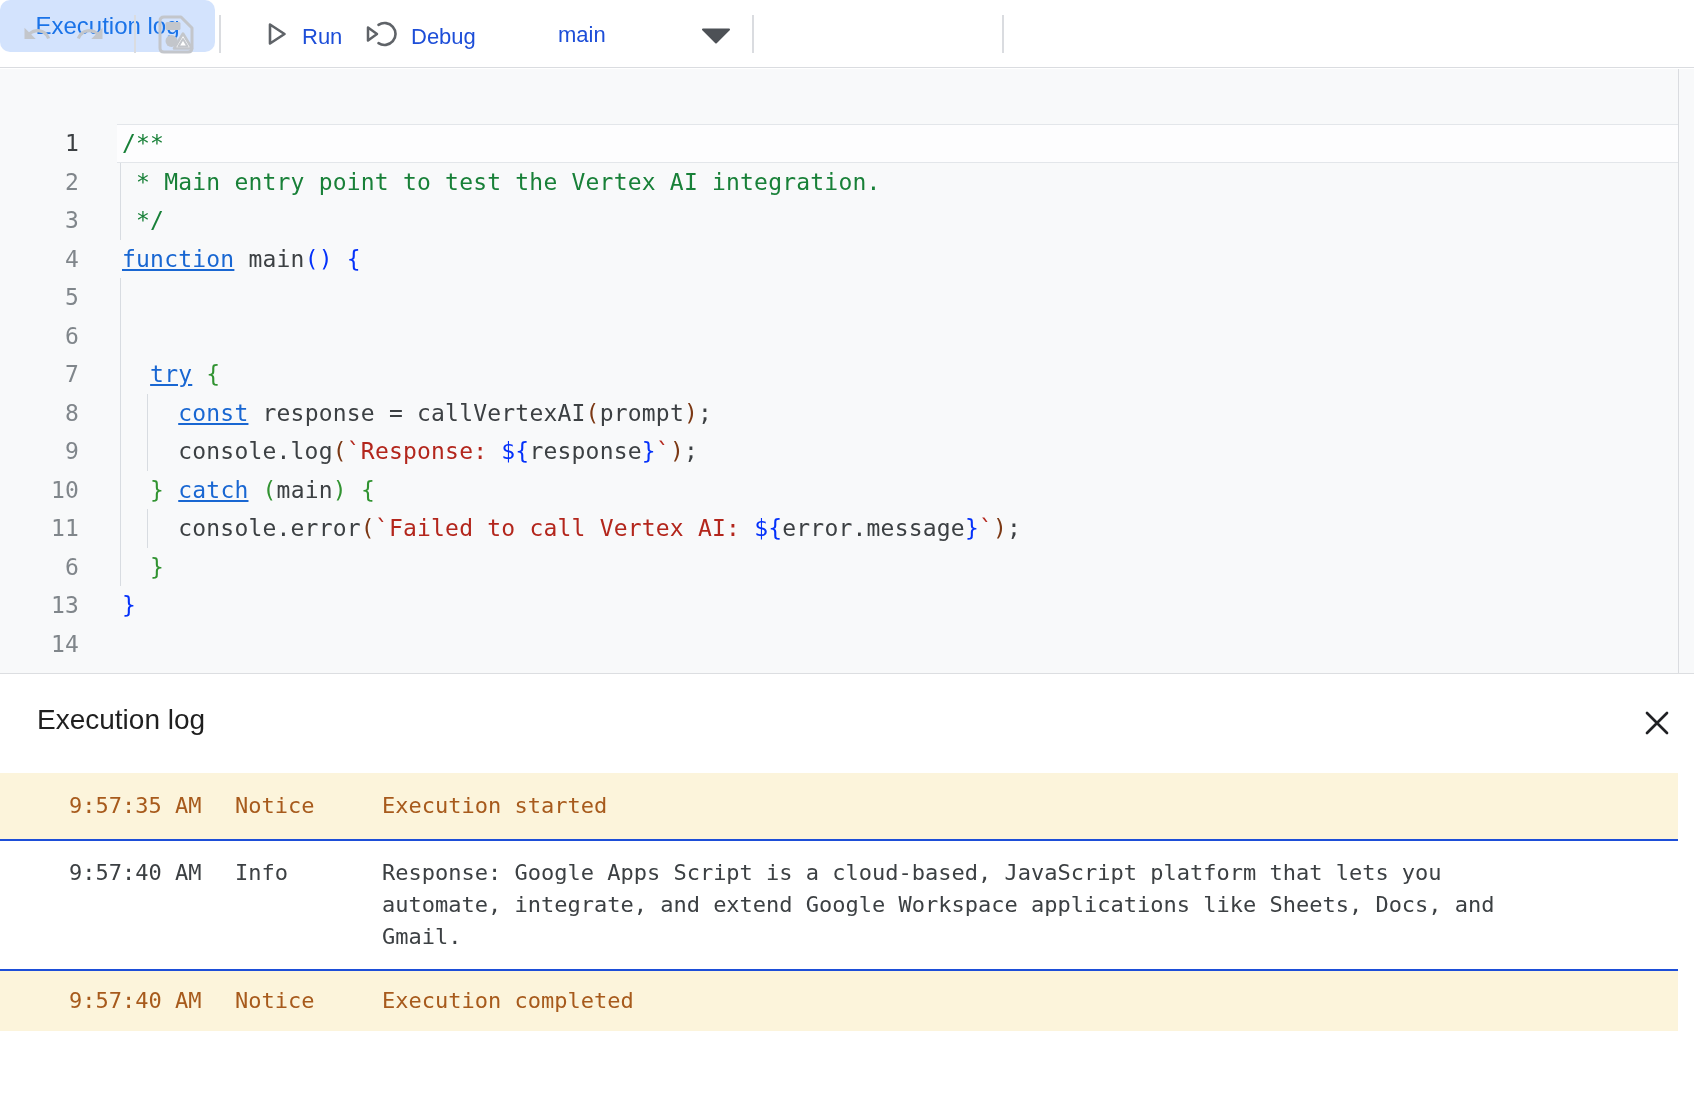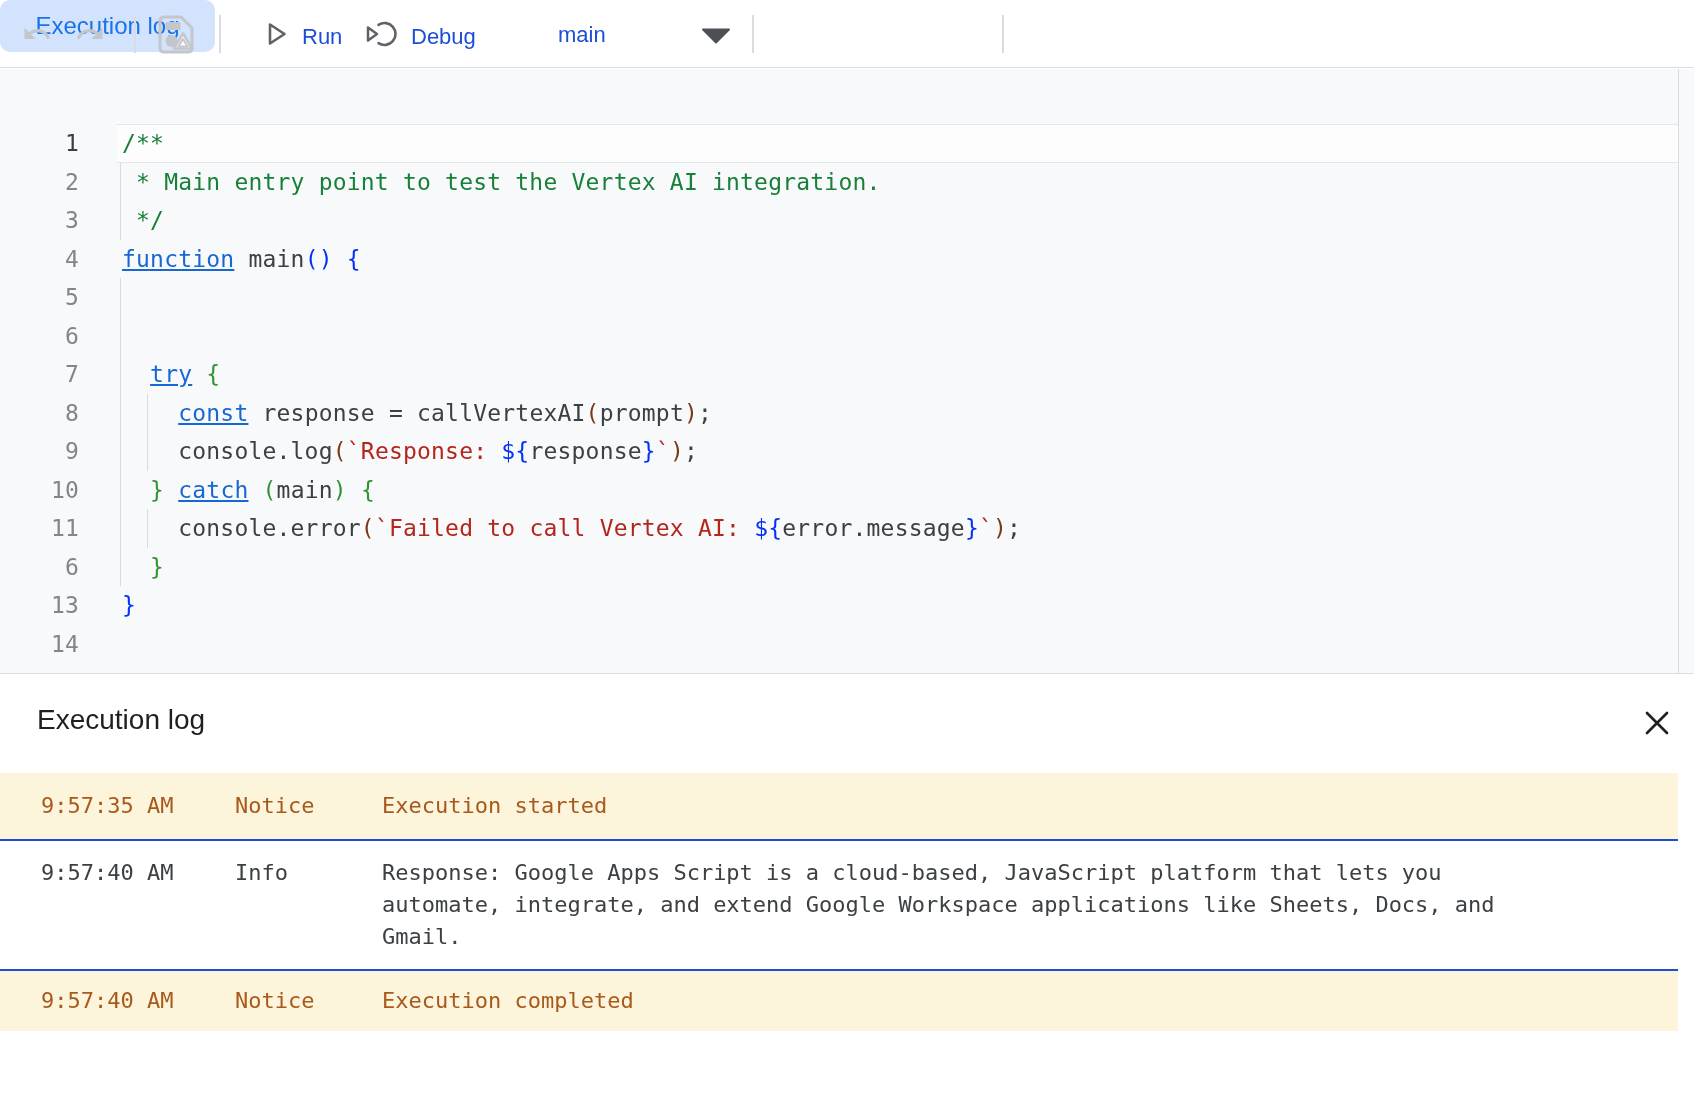--- a/index.html
+++ b/index.html
@@ -57,21 +57,21 @@
   #log-rows { position:absolute; left:0; top:98px; width:1678px; }
   .log-row { display:flex; align-items:flex-start;
              font-family:"DejaVu Sans Mono","Liberation Mono",monospace;
              font-size:22px; line-height:32px; }
   .log-row:nth-child(1) { padding:17px 0; }
   .log-row:nth-child(2) { padding:16px 0; }
   .log-row:nth-child(3) { padding:14px 0; }
   .log-row + .log-row { border-top:2px solid #1d4ed8; }
   .log-row.notice { background:#fcf4db; color:#a75a1c; }
   .log-row.info   { background:#ffffff; color:#3c4043; }
-  .c-time { padding-left:41px; width:235px; flex:none; }
+  .c-time { padding-left:69px; width:235px; flex:none; }
   .c-type { width:147px; flex:none; }
   .c-msg  { width:1165px; flex:none; }
 </style>
 </head>
 <body>
 
 <div id="app">
 
   <div id="toolbar">
     <button class="tbtn" id="undo-btn">

